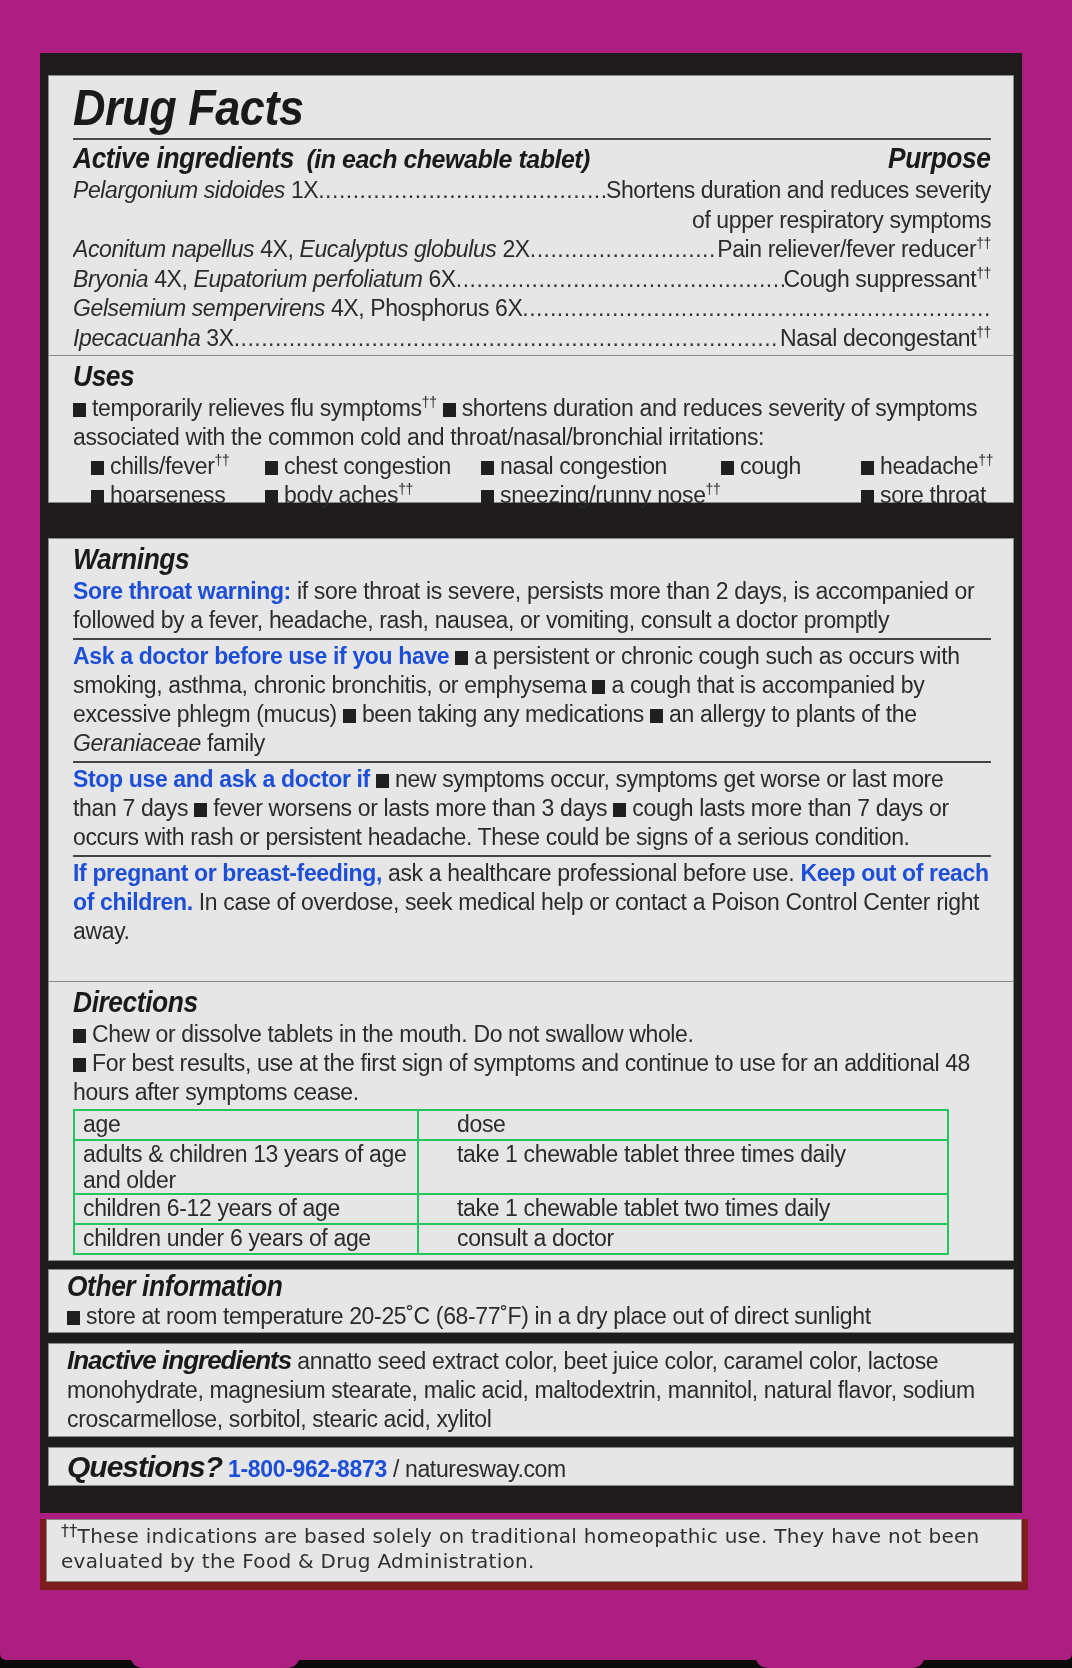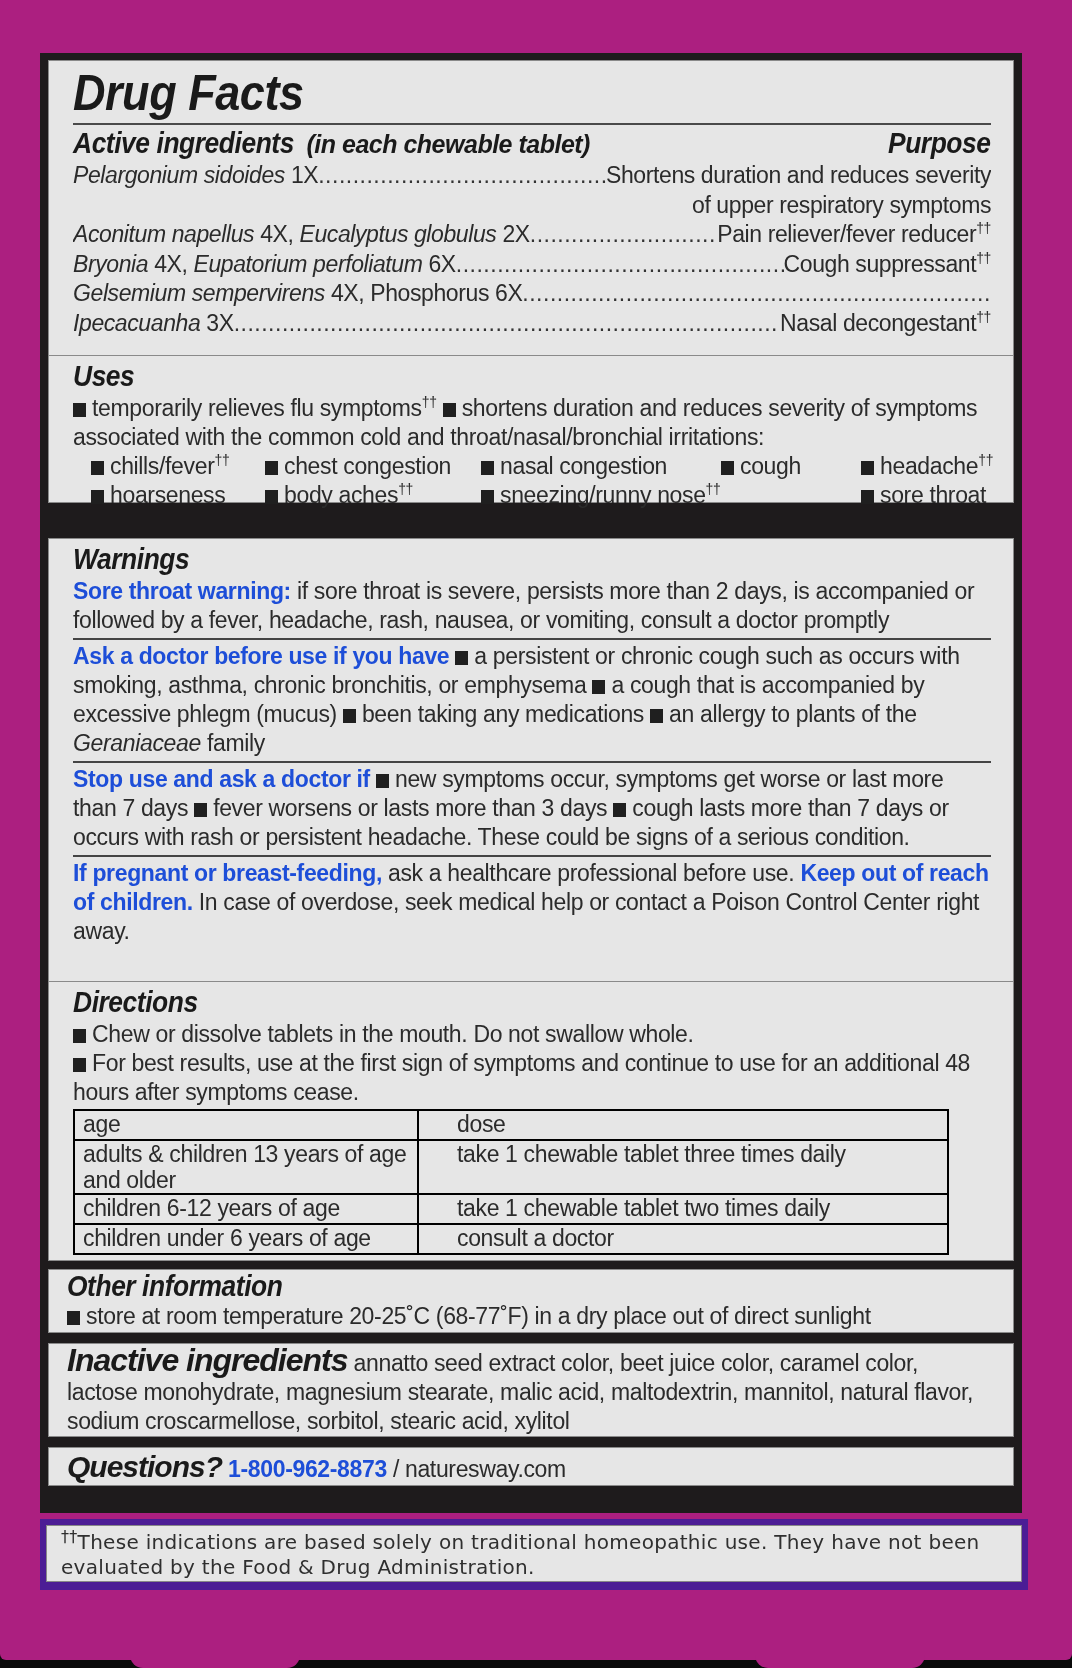--- a/index.html
+++ b/index.html
@@ -34,37 +34,37 @@
   .row .r { flex: 0 0 auto; text-align: right; }
   .row .r.nod { width: 100%; }
   i { font-style: italic; }
   b { font-weight: bold; color: #1d4ed8; }
   sup { font-size: 14px; vertical-align: 9px; line-height: 0; }
   .bul { display: inline-block; width: 13px; height: 14px; background: #1f1f1f; margin: 0 6px 0 0; vertical-align: -1px; }
   .grid { display: grid; grid-template-columns: 174px 216px 240px 140px 150px; font-size: 23px; line-height: 29px; padding-left: 18px; letter-spacing: -0.35px; white-space: nowrap; }
   .para { padding: 2px 0 3px 0; }
   .sep { border-top: 2px solid #444; }
   table.dose { border-collapse: collapse; width: 876px; font-size: 23px; letter-spacing: -0.35px; margin-top: 2px; }
-  table.dose td { border: 2px solid #000000; padding: 0 8px; vertical-align: top; line-height: 26px; }
+  table.dose td { border: 2px solid #22c55e; padding: 0 8px; vertical-align: top; line-height: 26px; }
   table.dose td.c2 { padding-left: 38px; }
   .footbox {
-    position: absolute; left: 40px; top: 1519px; width: 988px; height: 71px; background: #4c1d95; box-sizing: border-box; padding: 6px 6px 8px 6px;
+    position: absolute; left: 40px; top: 1519px; width: 988px; height: 71px; background: #7f1d1d; box-sizing: border-box; padding: 0 6px 8px 6px;
   }
   .footbox .inner { background: #e6e6e6; height: 100%; box-sizing: border-box; border: 1px solid #888; padding: 4px 14px 0 14px; font-family: "DejaVu Sans", sans-serif; font-size: 20px; line-height: 25px; letter-spacing: 0.3px; color: #2f2f2f; }
 </style>
 </head>
 <body>
 
 <div class="carton"></div>
 <div class="tab-notch" style="left:130px;width:170px;"></div>
 <div class="tab-notch" style="left:755px;width:170px;"></div>
 
 <div class="panel">
 
-  <div class="box" style="top:7px;height:318px;">
+  <div class="box" style="top:22px;height:318px;">
     <div class="hd title">Drug Facts</div>
     <div class="rule"></div>
     <div style="display:flex;justify-content:space-between;align-items:baseline;height:36px;gap:38px;">
       <div style="white-space:nowrap;">
         <span class="hd sec-h">Active ingredients</span>
         <span class="hd" style="font-size:25px;margin-left:-22px;">(in each chewable tablet)</span>
       </div>
       <span class="hd sec-h" style="transform-origin:right;">Purpose</span>
     </div>
 
@@ -173,21 +173,21 @@
       </table>
   </div>
 
   <div class="box" style="top:1216px;height:64px;padding-left:18px;">
     <div class="hd sec-h" style="line-height:32px;">Other information</div>
     <div class="txt"><span class="bul"></span><span>store at room temperature 20-25˚C (68-77˚F) in a dry place out of direct sunlight</span></div>
   </div>
 
   <div class="box" style="top:1290px;height:94px;padding-left:18px;">
     <div class="txt" style="padding-top:2px;">
-      <span class="hd" style="font-size:32px;letter-spacing:-1px;">Inactive ingredients</span><span> annatto seed extract color, beet juice color, caramel color, lactose monohydrate, magnesium stearate, malic acid, maltodextrin, mannitol, natural flavor, sodium croscarmellose, sorbitol, stearic acid, xylitol</span>
+      <span class="hd" style="font-size:26px;letter-spacing:-1px;">Inactive ingredients</span><span> annatto seed extract color, beet juice color, caramel color, lactose monohydrate, magnesium stearate, malic acid, maltodextrin, mannitol, natural flavor, sodium croscarmellose, sorbitol, stearic acid, xylitol</span>
     </div>
   </div>
 
   <div class="box" style="top:1394px;height:39px;padding-left:18px;">
     <div class="txt" style="line-height:37px;white-space:nowrap;">
       <span class="hd" style="font-size:30px;letter-spacing:-1px;">Questions?</span><b> 1-800-962-8873</b><span> / </span><span>naturesway.com</span>
     </div>
   </div>
 </div>
 

